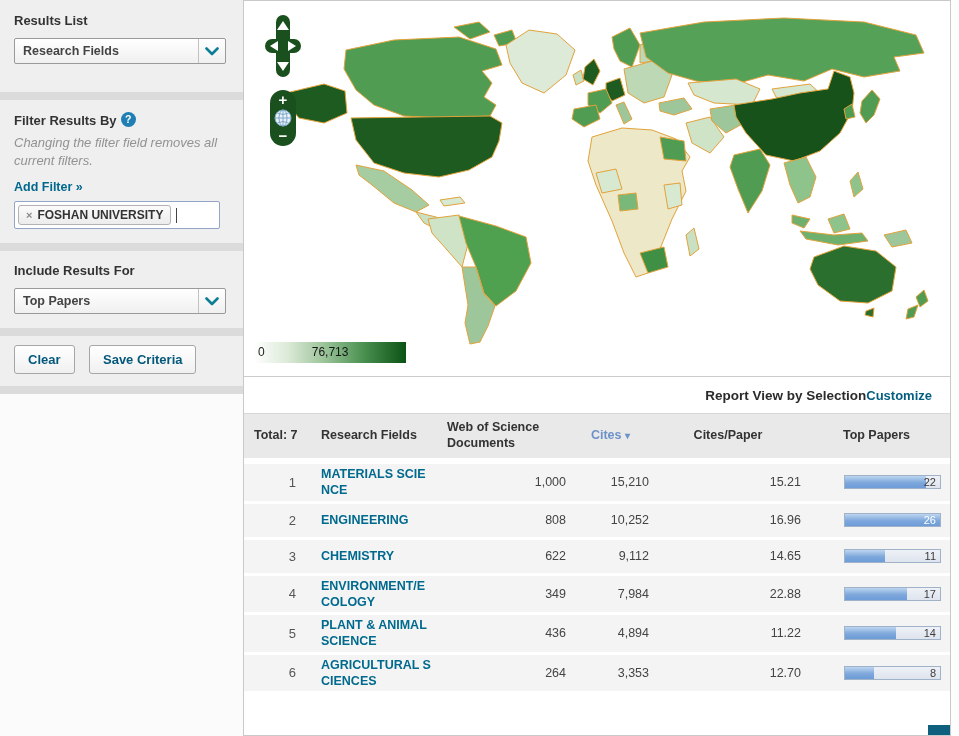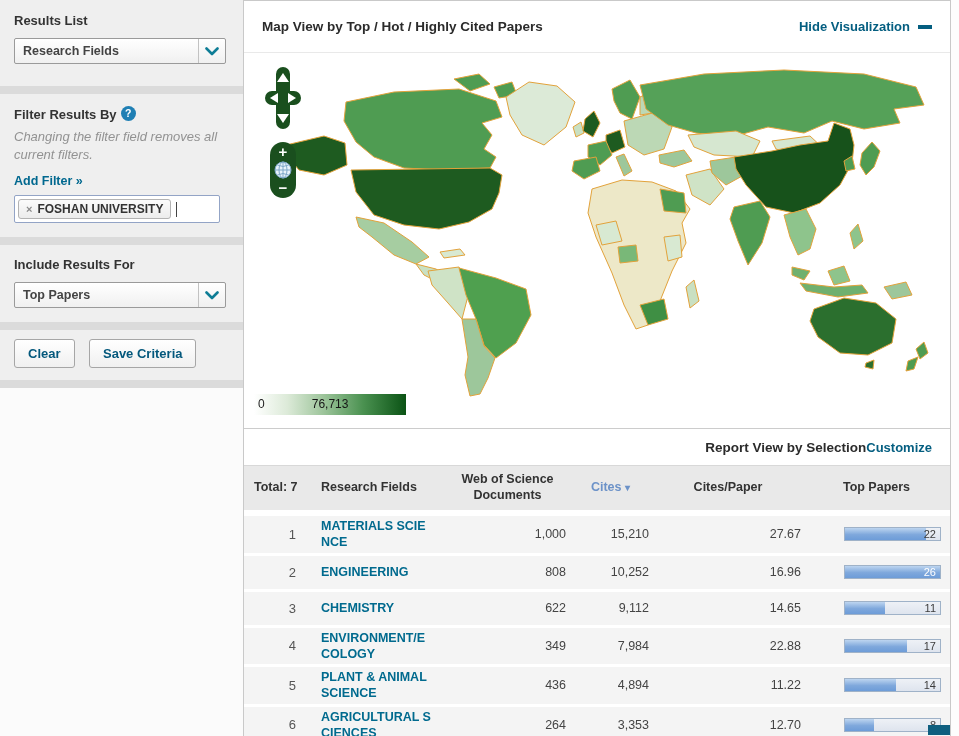--- a/index.html
+++ b/index.html
@@ -53,21 +53,21 @@
   .scale-max { position:absolute; left:38%; top:3px; font-size:12px; color:#161616; }
 
   .report-header { height:37px; border-top:1px solid #cccccc; display:flex; align-items:center;
                    justify-content:flex-end; padding:0 18px; }
 
   .table-header { display:flex; align-items:center; min-height:45px; background:#e9e9e9;
                   border-top:1px solid #d8d8d8; font-size:12.5px; font-weight:bold; color:#333; }
   .th { line-height:1.25; }
   .th-rank { width:64px; padding-left:10px; }
   .th-field { width:125px; padding-left:13px; }
-  .th-docs { width:135px; text-align:center; }
+  .th-docs { width:135px; text-align:left; }
   .th-cites { width:85px; text-align:center; color:#6C92C8; cursor:pointer; }
   .th-cpp { width:150px; text-align:center; }
   .th-top { flex:1; text-align:center; }
   .sort-caret { font-size:10px; color:#6C92C8; }
 
   .rows { padding-top:6px; background:#fff; }
   .row { display:flex; align-items:center; background:#f4f4f4; margin-bottom:3px;
          min-height:33px; font-size:12.5px; color:#444; }
   .c-rank { width:64px; text-align:right; padding-right:12px; font-size:13px; color:#555; }
   .c-field { width:125px; padding-left:13px; font-weight:bold; color:#006A8E; word-break:break-all;
@@ -87,21 +87,21 @@
 
   .corner-strip { position:absolute; right:0; bottom:0; width:22px; height:10px; background:#0F5F7F; }
 </style>
 </head>
 <body>
 
 <div id="app">
 
   <div class="sidebar">
 
-    <div class="side-section" style="padding-top:13px; padding-bottom:22px;">
+    <div class="side-section" style="padding-top:13px; padding-bottom:28px;">
       <div class="side-heading" style="margin-bottom:10px;">Results List</div>
       <div class="sel">
         <span class="sel-val">Research Fields</span>
         <span class="sel-chev">
           <svg width="14" height="9" viewBox="0 0 14 9">
               <polyline points="1.5,1.5 7,7 12.5,1.5" fill="none" stroke="#0E7D96" stroke-width="2.6" stroke-linecap="round" stroke-linejoin="round"></polyline>
             </svg>
         </span>
       </div>
     </div>
@@ -142,27 +142,20 @@
     <div class="side-section" style="padding-top:9px; padding-bottom:12px;">
       <button class="btn">Clear</button>
       <button class="btn" style="margin-left:10px;">Save Criteria</button>
     </div>
 
     <div class="side-divider"></div>
   </div>
 
   <div class="main">
 
-    <div class="main-header">
-      <span class="panel-title">Map View by Top / Hot / Highly Cited Papers</span>
-      <a href="#" class="teal-link">
-        <span>Hide Visualization</span>
-        <span class="minus-glyph"></span>
-      </a>
-    </div>
 
     <div class="map-area">
       <svg class="worldmap" width="706" height="342" viewBox="0 0 706 342" stroke="#E2A23B" stroke-width="1" stroke-linejoin="round">
 
         <path d="M210,22 L235,17 L246,27 L226,34 Z" fill="#4F9C52"></path>
         <path d="M250,30 L268,25 L273,38 L255,41 Z" fill="#4F9C52"></path>
         <path d="M262,40 L285,25 L313,29 L331,45 L322,70 L300,88 L278,78 L266,58 Z" fill="#DCEAD7"></path>
         <path d="M102,45 L150,35 L215,32 L252,44 L258,60 L238,66 L248,78 L240,92 L252,100 L246,111 L200,113 L160,111 L130,100 L112,85 L100,64 Z" fill="#4F9C52"></path>
         <path d="M42,88 L80,79 L101,86 L103,108 L80,118 L55,113 L44,100 Z" fill="#1E5B20"></path>
         <path d="M107,113 L246,111 L258,118 L255,136 L248,152 L225,165 L195,172 L160,168 L130,158 L112,135 Z" fill="#1E5B20"></path>
@@ -257,21 +250,21 @@
       <div class="th th-cpp">Cites/Paper</div>
       <div class="th th-top">Top Papers</div>
     </div>
 
     <div class="rows">
   <div class="row">
     <div class="c-rank">1</div>
     <div class="c-field"><a href="#">MATERIALS SCIENCE</a></div>
     <div class="c-docs">1,000</div>
     <div class="c-cites">15,210</div>
-    <div class="c-cpp">27.67</div>
+    <div class="c-cpp">15.21</div>
     <div class="c-top">
       <div class="bar">
         <div class="bar-fill" style="width: 85%;"></div>
         <span class="bar-label">22</span>
       </div>
     </div>
   </div>
 
   <div class="row">
     <div class="c-rank">2</div>

